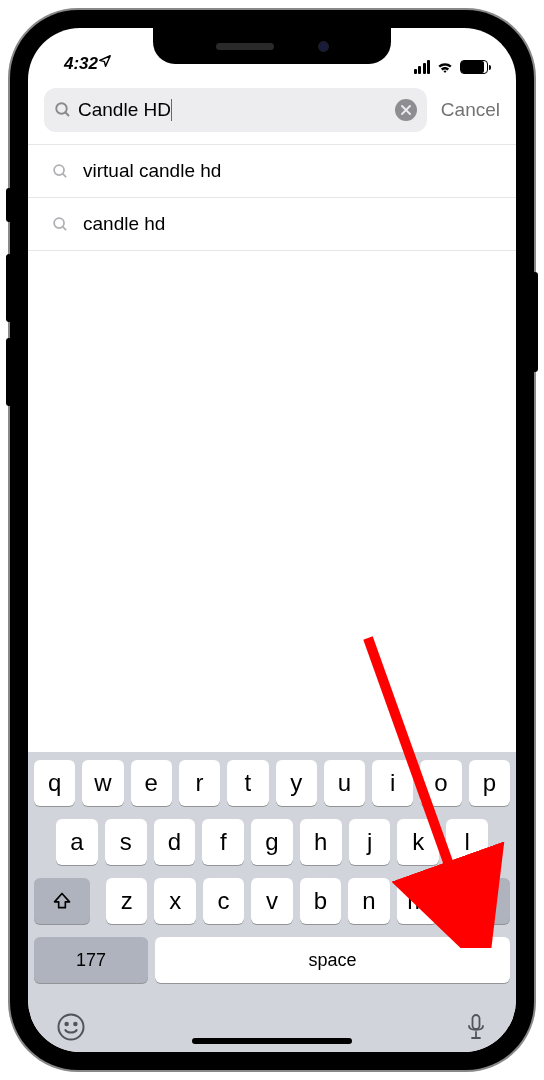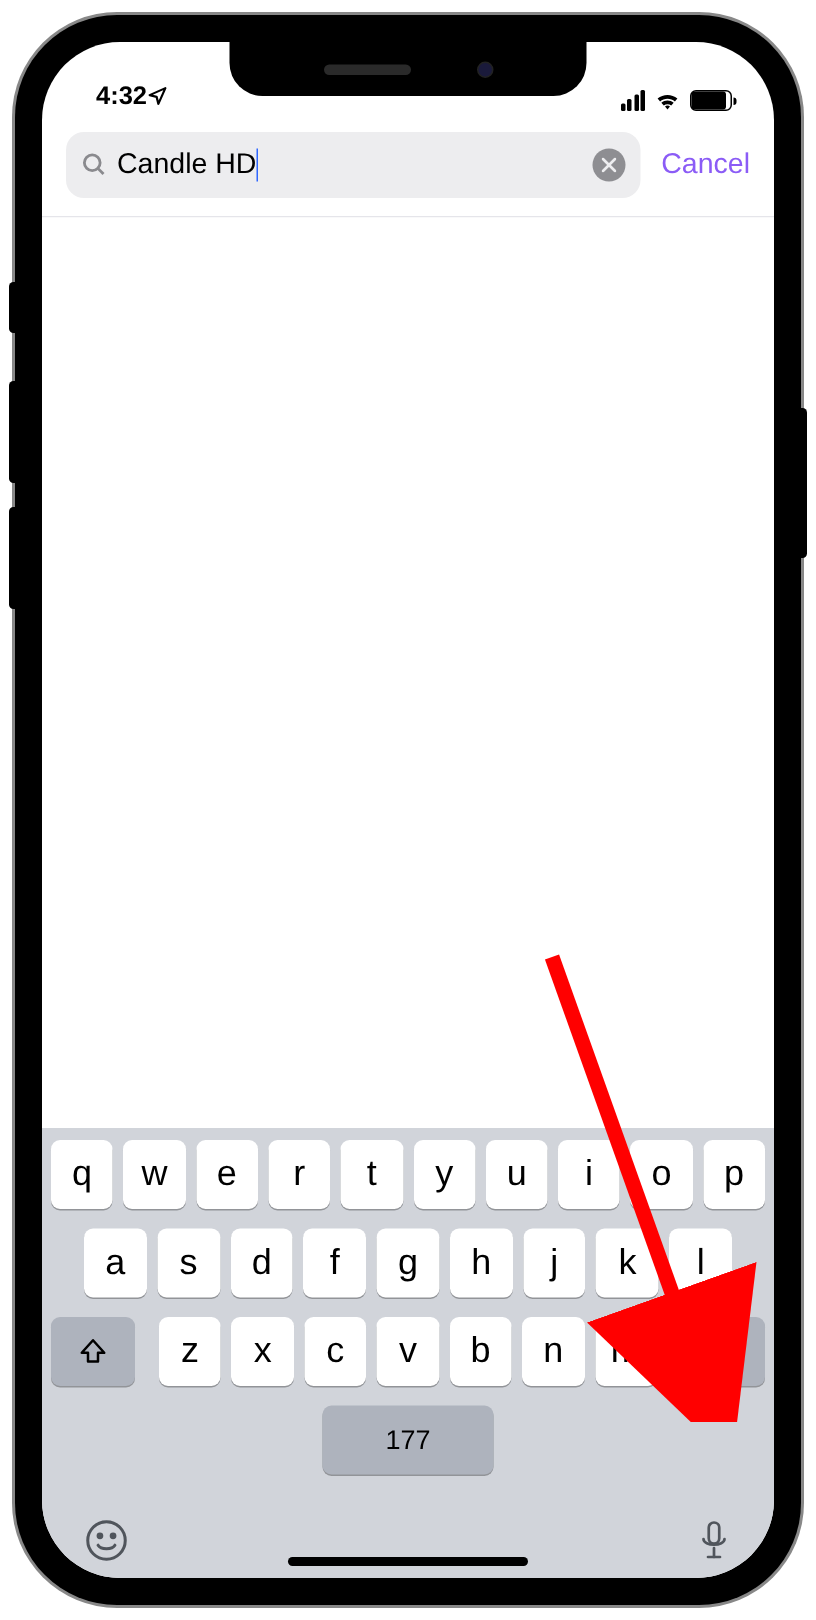--- a/index.html
+++ b/index.html
@@ -65,22 +65,22 @@
     .status-bar {
       height: 48px;
       display: flex;
       align-items: flex-end;
       justify-content: space-between;
       padding: 0 28px 2px 36px;
       position: relative;
       z-index: 2;
     }
     .status-left {
-      display: flex; align-items: center; gap: 0;
-      font-size: 17px; font-weight: 600; color: #000;
+      display: flex; align-items: flex-start; gap: 0;
+      font-size: 17px; font-weight: 600; color: #000; font-style: italic;
     }
     .status-right {
       display: flex; align-items: center; gap: 6px;
       color: #000;
     }
     .bars { display: inline-flex; align-items: flex-end; gap: 1.5px; }
     .bars span { width: 3px; background: #000; border-radius: 1px; }
     .b1{height:5px}.b2{height:8px}.b3{height:11px}.b4{height:14px}
     .wifi-ic { width: 18px; height: 14px; }
     .battery {
@@ -107,21 +107,21 @@
       align-items: center;
       padding: 0 10px;
       gap: 6px;
     }
     .search-box .mag { color: #8A8A8E; }
     .clear-btn {
       width: 22px; height: 22px; border-radius: 50%; background: #8E8E92;
       display: flex; align-items: center; justify-content: center; color:#fff;
       font-size:14px; cursor: pointer;
     }
-    .cancel-link { color: #8b5cf6; font-size: 19px; cursor:pointer; }
+    .cancel-link { color: #737373; font-size: 19px; cursor:pointer; }
 
     .divider { height: 1px; background: #E5E5EA; }
 
     .suggest-list { }
     .suggest-item {
       display: flex; align-items: center; gap: 14px;
       padding: 15px 20px 15px 24px;
       border-bottom: 1px solid #E5E5EA;
       font-size: 19px; color: #000;
       cursor: pointer;
@@ -241,20 +241,36 @@
             <line x1="1" y1="1" x2="9" y2="9"></line>
               <line x1="9" y1="1" x2="1" y2="9"></line>
           </svg>
         </div>
       </div>
       <span class="cancel-link">Cancel</span>
     </div>
 
     <div class="divider"></div>
 
+    <div class="suggest-list">
+      <div class="suggest-item">
+        <svg class="mag" width="17" height="17" viewBox="0 0 24 24" fill="none" stroke="#B0B0B4" stroke-width="2.5">
+          <circle cx="10" cy="10" r="7"></circle>
+            <line x1="20" y1="20" x2="15" y2="15"></line>
+        </svg>
+        <span>virtual candle hd</span>
+      </div>
+      <div class="suggest-item">
+        <svg class="mag" width="17" height="17" viewBox="0 0 24 24" fill="none" stroke="#B0B0B4" stroke-width="2.5">
+          <circle cx="10" cy="10" r="7"></circle>
+            <line x1="20" y1="20" x2="15" y2="15"></line>
+        </svg>
+        <span>candle hd</span>
+      </div>
+    </div>
 
     <div class="content-fill"></div>
 
     <div class="keyboard">
       <div class="krow" id="krow1">
           <div class="key">q</div>
           <div class="key">w</div>
           <div class="key">e</div>
           <div class="key">r</div>
           <div class="key">t</div>
@@ -293,20 +309,21 @@
         <div class="key key-fn">
           <svg class="bs-ic" viewBox="0 0 28 24" fill="none" stroke="#000" stroke-width="2" stroke-linejoin="round" stroke-linecap="round">
             <path d="M9 4 H24 A2 2 0 0 1 26 6 V18 A2 2 0 0 1 24 20 H9 L2 12 Z"></path>
             <line x1="13" y1="8" x2="21" y2="16"></line>
               <line x1="21" y1="8" x2="13" y2="16"></line>
           </svg>
         </div>
       </div>
       <div class="krow krow4">
         <div class="key key-123">177</div>
+        <div class="key key-space">space</div>
       </div>
       <div class="kbottom">
         <span class="emoji">
           <svg width="30" height="30" viewBox="0 0 24 24" fill="none" stroke="#50555C" stroke-width="1.6">
             <circle cx="12" cy="12" r="10"></circle>
             <circle cx="8.5" cy="9.5" r="1" fill="#50555C"></circle>
             <circle cx="15.5" cy="9.5" r="1" fill="#50555C"></circle>
             <path d="M7.5 14.5 C9 17 15 17 16.5 14.5" stroke-linecap="round"></path>
           </svg>
         </span>

